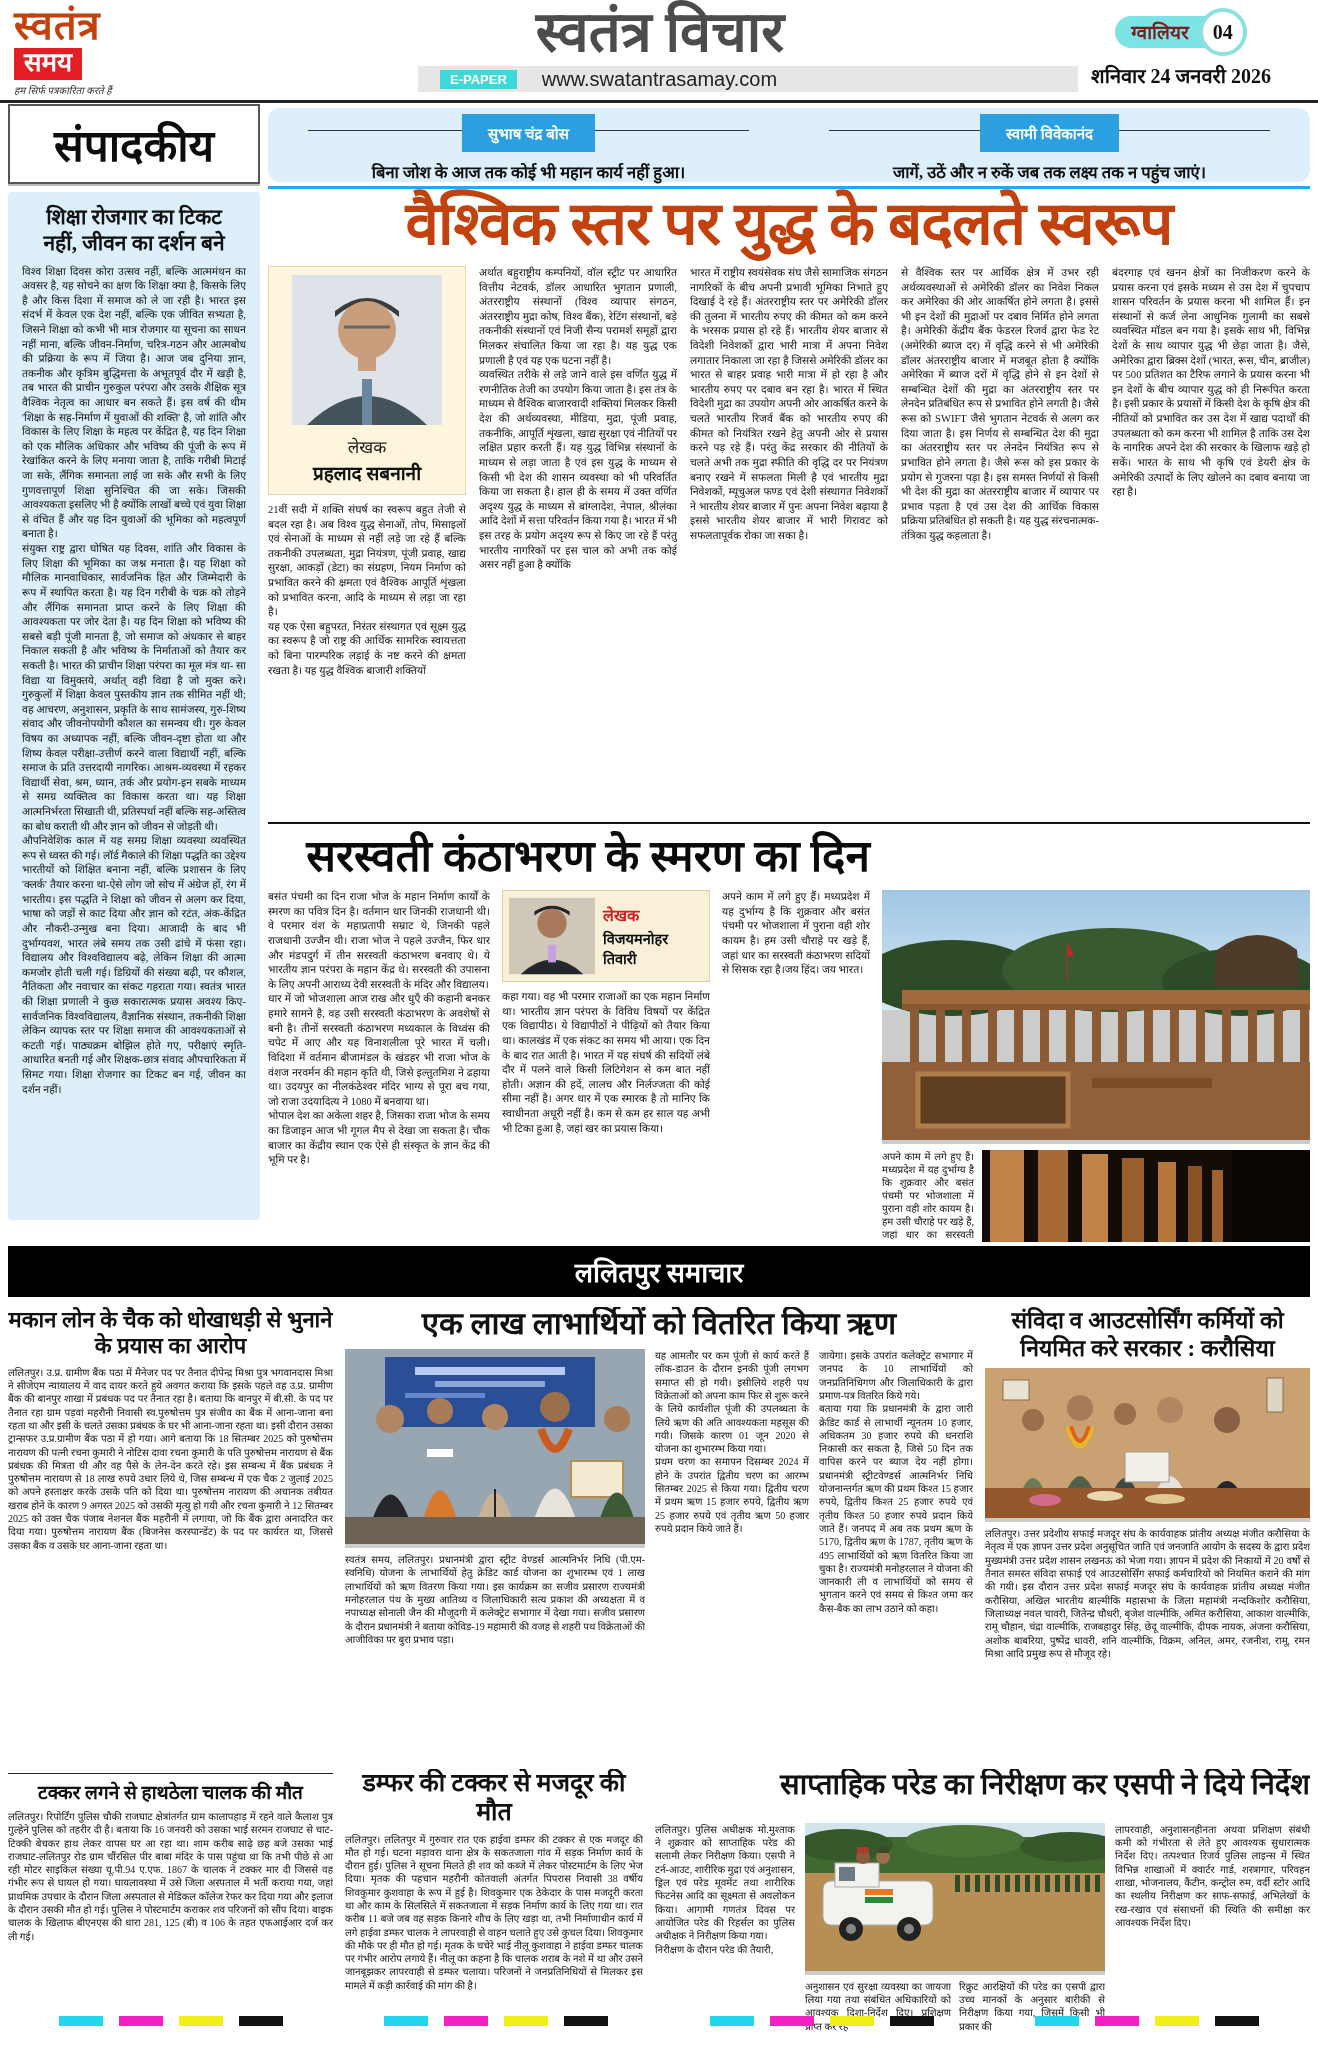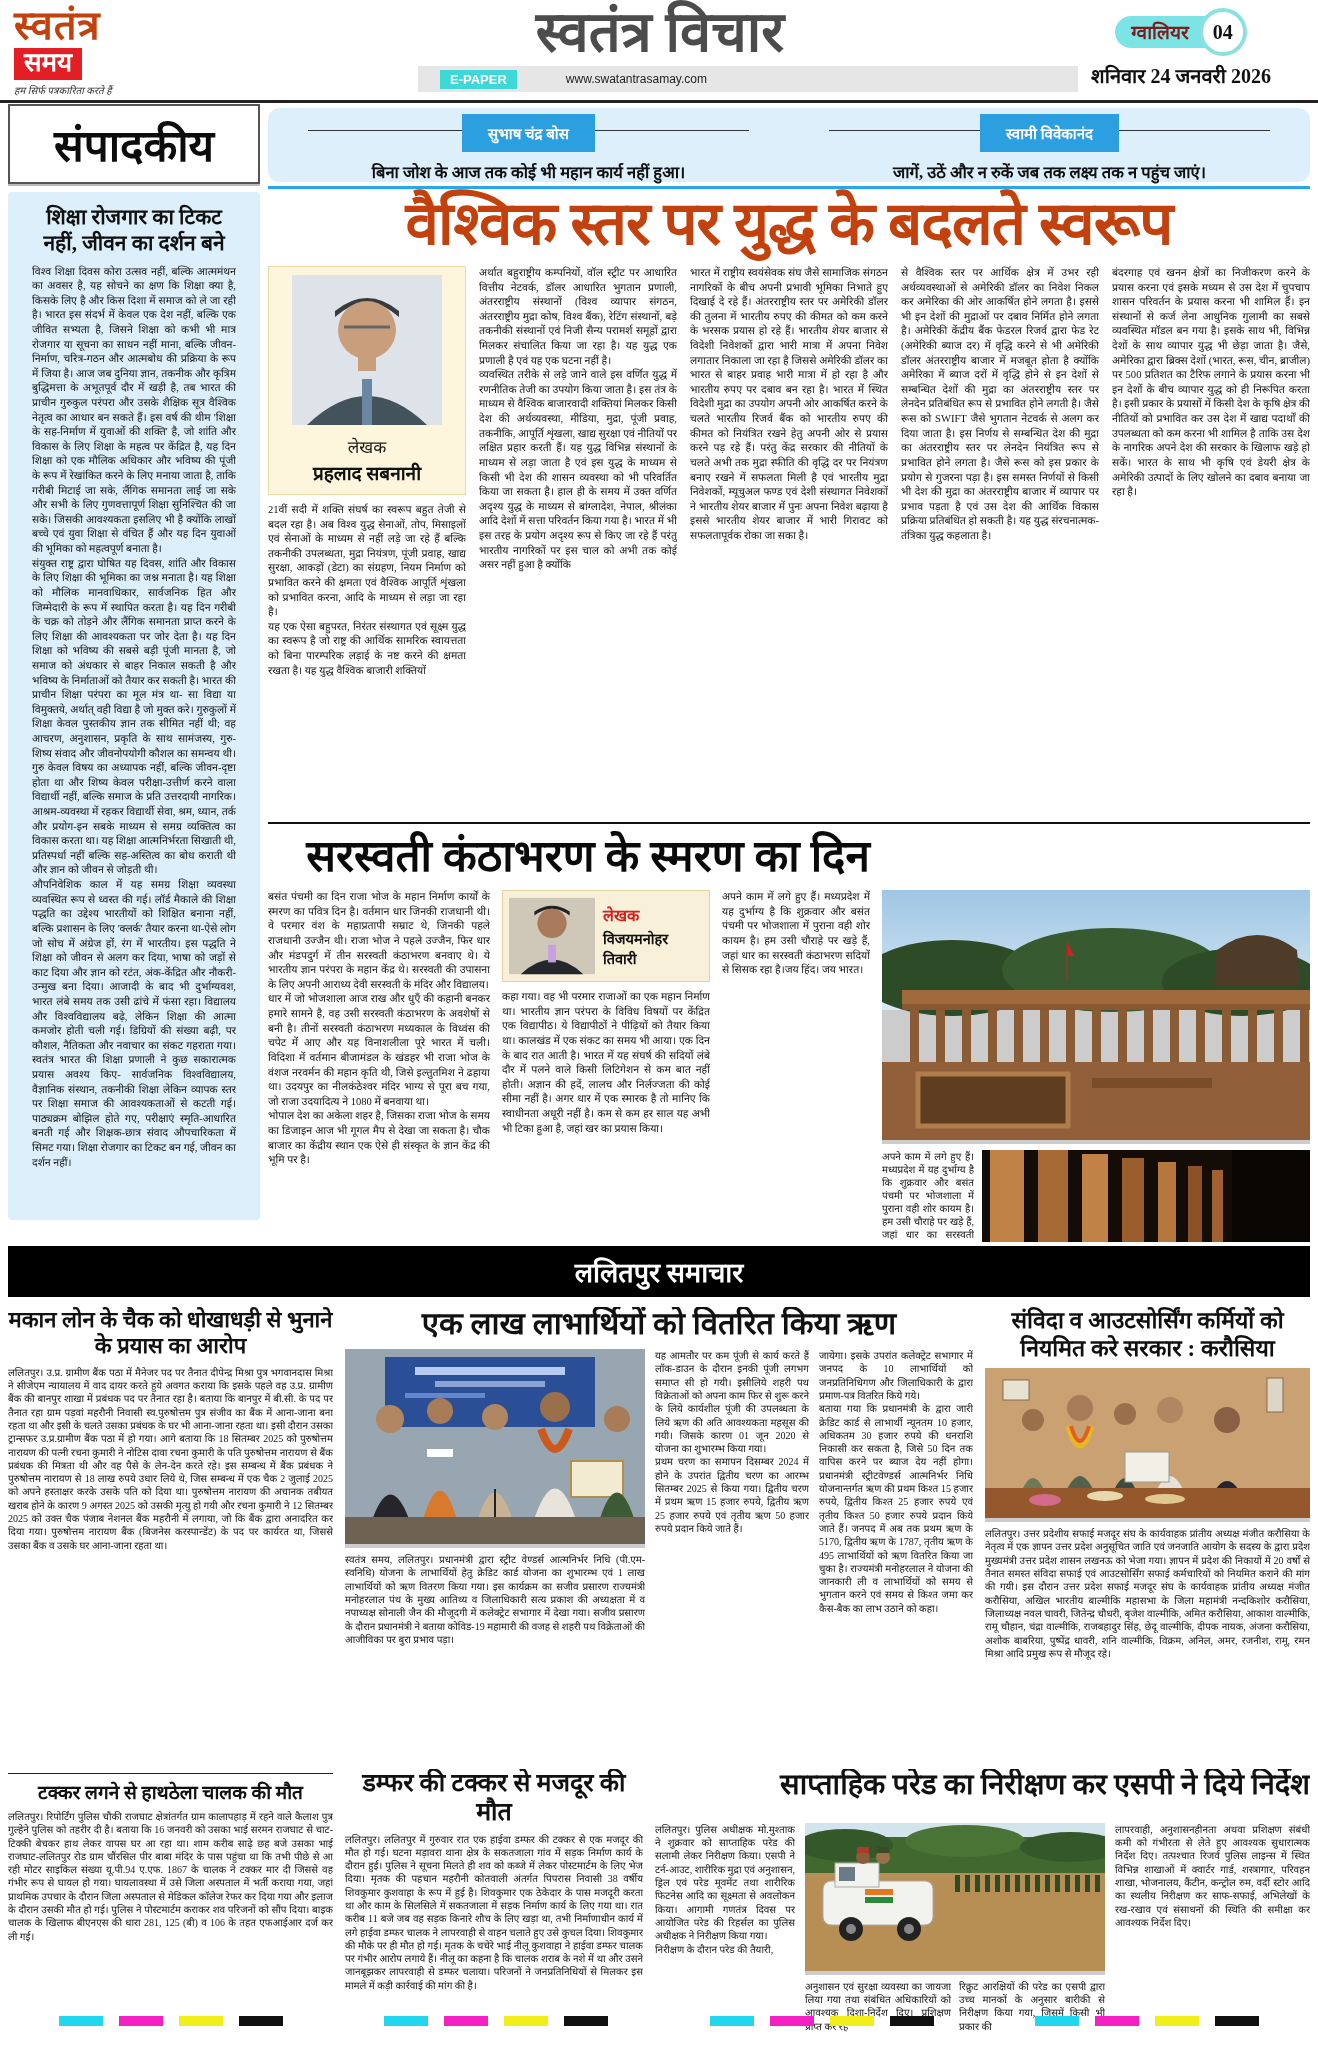--- a/index.html
+++ b/index.html
@@ -9,40 +9,40 @@
   
   .masthead{left:0;top:0;width:1318px;height:100px;border-bottom:3px solid #222;background:#fff;}
   .logo{left:14px;top:6px;width:240px;}
   .logo-l1{font-size:40px;font-weight:900;color:#c2410c;line-height:1.0;letter-spacing:1px;}
   .logo-l2{display:inline-block;background:#e31e24;color:#fff;font-size:26px;font-weight:900;
            padding:0 10px 2px;margin-top:2px;line-height:1.15;}
   .tagline{font-size:10px;color:#333;margin-top:3px;font-style:italic;}
   .center-title{left:340px;top:4px;width:640px;text-align:center;font-size:56px;font-weight:900;color:#4c4c4c;line-height:1.0;}
   .epaper-bar{left:418px;top:66px;width:660px;height:26px;background:#e6e6e6;display:flex;align-items:center;gap:25px;padding-left:22px;box-sizing:border-box;}
   .epaper-badge{background:#3fd8d8;color:#fff;font-weight:700;font-size:13px;padding:2px 10px;font-family:"Liberation Sans",sans-serif;}
-  .site-url{font-size:12px;color:#222;font-family:"Liberation Sans",sans-serif;margin-left:24px;}
+  .site-url{font-size:20px;color:#222;font-family:"Liberation Sans",sans-serif;}
   .mast-right{right:12px;top:8px;width:250px;text-align:center;}
   .city-row{display:flex;align-items:center;justify-content:center;gap:0;}
   .city-pill{background:#7ce4e4;color:#7a1f1f;font-size:19px;font-weight:900;padding:3px 16px;border-radius:16px 0 0 16px;}
   .page-circle{width:40px;height:40px;border-radius:50%;background:#fff;border:4px solid #8ce0e0;
                display:flex;align-items:center;justify-content:center;font-size:20px;font-weight:900;color:#111;margin-left:-6px;}
   .date-line{font-size:20px;font-weight:900;color:#101010;margin-top:6px;}
   
   .quotes{left:268px;top:108px;width:1042px;height:74px;background:#dceffa;border-radius:12px;
           display:flex;align-items:stretch;justify-content:space-around;padding-top:6px;box-sizing:border-box;}
   .quote{width:46%;text-align:center;position:relative;}
   .quote-rule{position:absolute;left:4%;right:4%;top:16px;border-top:1.6px solid #333;}
   .quote-badge{position:relative;display:inline-block;background:#2b9fe0;color:#fff;font-weight:800;
                font-size:15px;padding:9px 26px;z-index:2;}
   .quote-text{font-size:16.5px;font-weight:800;color:#101010;margin-top:8px;}
   
   .editorial{left:8px;top:104px;width:252px;height:1138px;}
   .edit-label{border:2px solid #555;background:#fff;text-align:center;font-size:44px;font-weight:900;
               color:#0c0c0c;padding:8px 0;box-shadow:0 2px 0 #bbb;}
-  .edit-panel{background:#dceffa;margin-top:8px;height:1028px;padding:12px 24px;box-sizing:border-box;overflow:hidden;border-radius:4px;}
+  .edit-panel{background:#dceffa;margin-top:8px;height:1028px;padding:12px 14px;box-sizing:border-box;overflow:hidden;border-radius:4px;}
   .edit-title{font-size:21px;font-weight:800;text-align:center;line-height:1.25;white-space:pre-line;margin-bottom:8px;}
   .np-body{font-size:10.6px;line-height:1.38;text-align:justify;white-space:pre-line;color:#141414;overflow:hidden;}
   
   .mainart{left:268px;top:186px;width:1042px;}
   .blue-rule{border-top:3px solid #2aa7e8;margin-bottom:4px;}
   .main-headline{font-size:60px;font-weight:900;text-align:center;color:#c2410c;line-height:1.05;letter-spacing:-1px;}
   .main-cols{display:flex;gap:13px;margin-top:10px;height:505px;overflow:hidden;}
   .main-col{flex:1;min-width:0;}
   .main-col1{flex:0 0 198px;}
   .author-card{background:#fdf6dd;border:1px solid #ead9a6;padding:8px;text-align:center;margin-bottom:8px;}

